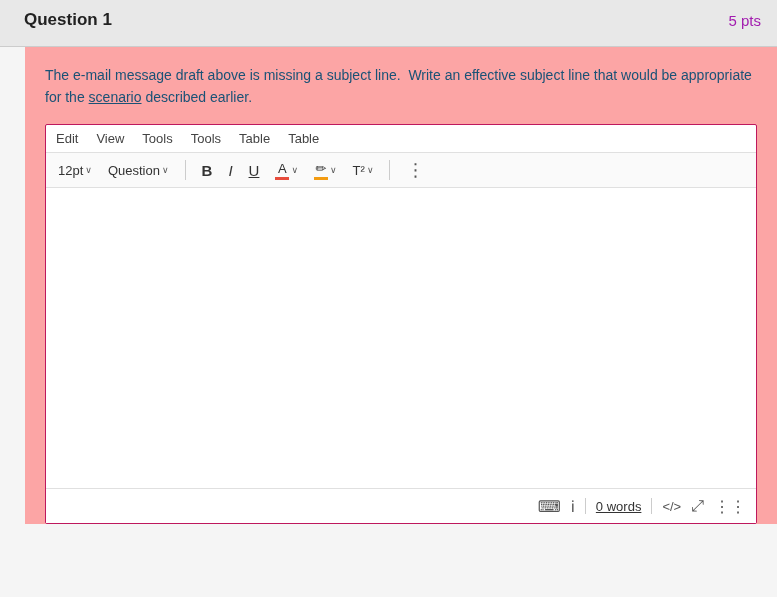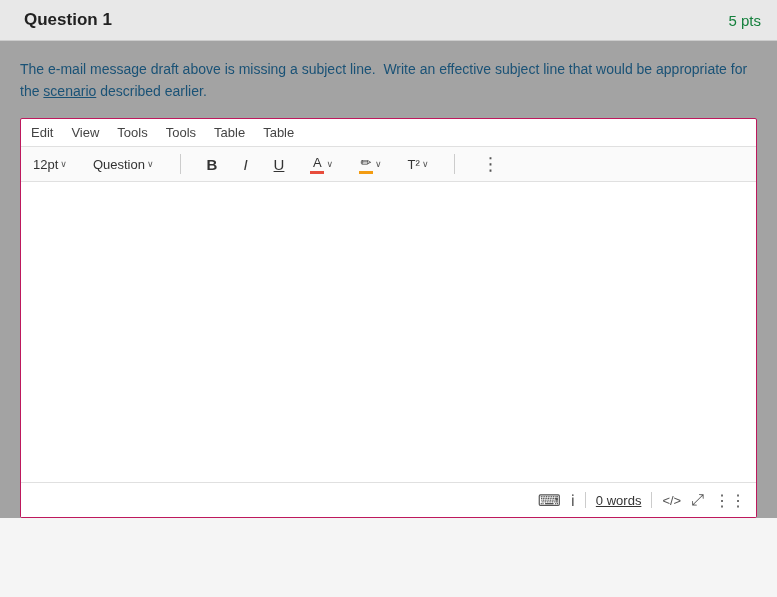--- a/index.html
+++ b/index.html
@@ -15,38 +15,39 @@
       width: 777px;
       min-height: 597px;
       position: relative;
     }
 
     .question-header {
       background: #e8e8e8;
       display: flex;
       justify-content: space-between;
       align-items: center;
-      padding: 10px 16px 10px 24px;
+      padding: 10px 16px 16px 24px;
       border-bottom: 1px solid #ccc;
     }
 
     .question-title {
       font-size: 17px;
       font-weight: bold;
       color: #222;
     }
 
     .question-pts {
       font-size: 15px;
-      color: #15803d;
+      color: #a21caf;
     }
 
     .question-body {
-      background: #a3a3a3;
+      background: #fca5a5;
       padding: 18px 20px 0 20px;
+      margin-left: 25px;
     }
 
     .question-text {
       font-size: 14px;
       color: #1a5276;
       line-height: 1.55;
       margin-bottom: 16px;
     }
 
     .question-text .underline {
@@ -71,21 +72,21 @@
       font-size: 13px;
       color: #444;
       cursor: pointer;
       padding: 2px 2px;
     }
 
     .editor-toolbar {
       display: flex;
       align-items: center;
       padding: 4px 8px;
-      gap: 18px;
+      gap: 8px;
       border-bottom: 1px solid #e0e0e0;
       background: #fafafa;
     }
 
     .toolbar-divider {
       width: 1px;
       height: 20px;
       background: #ccc;
       margin: 0 4px;
     }

